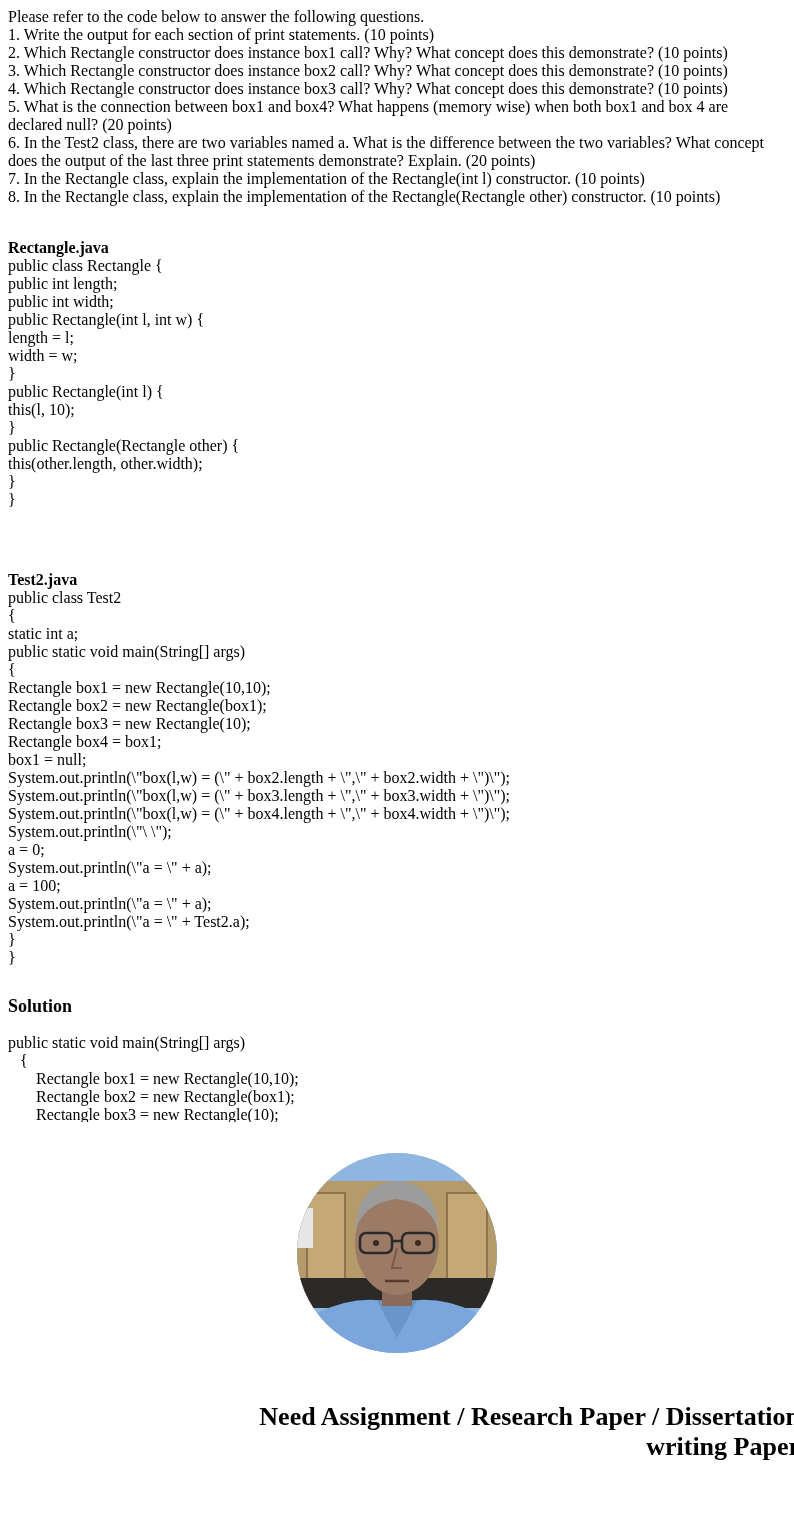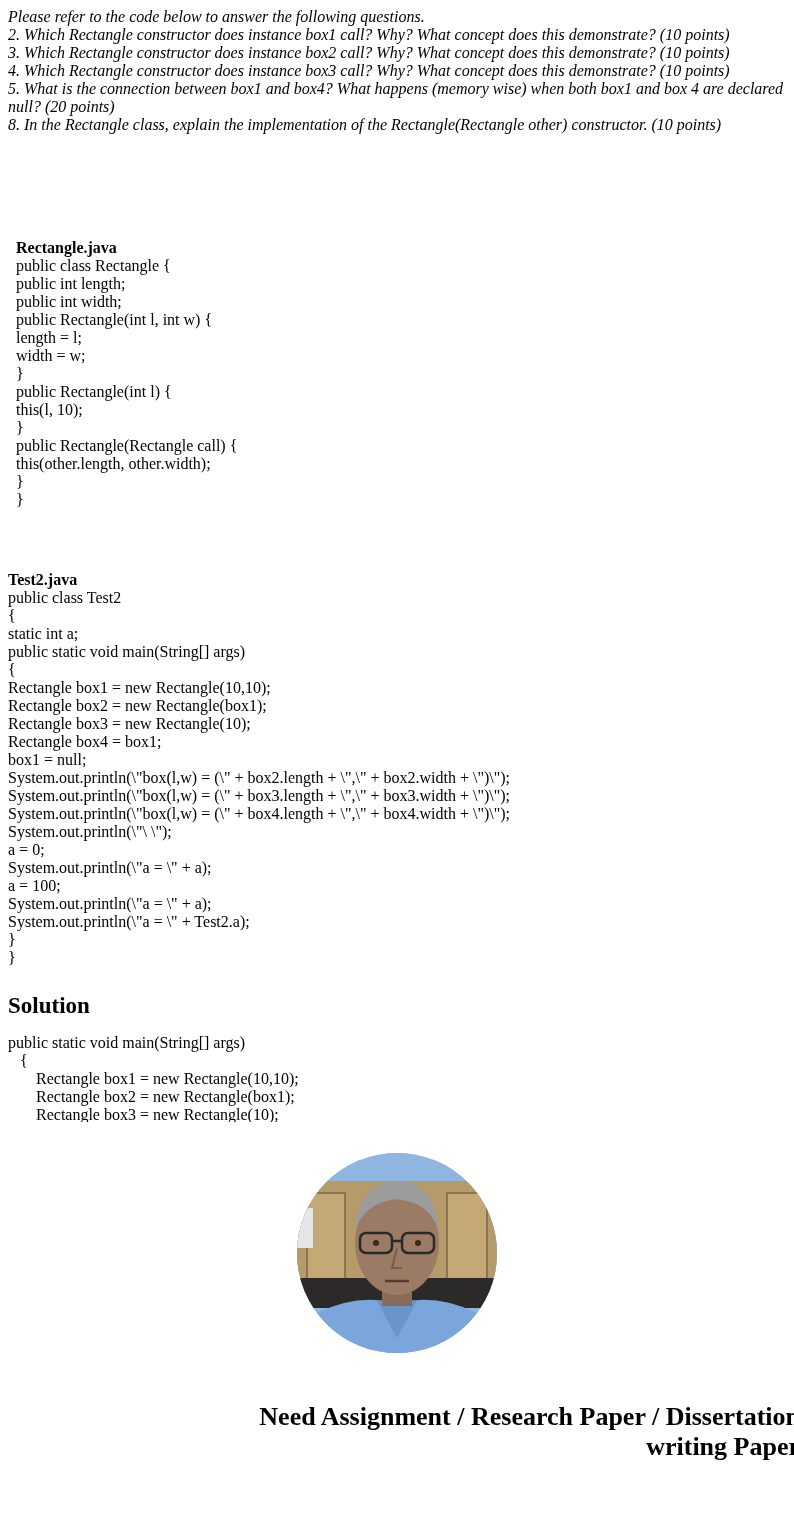--- a/index.html
+++ b/index.html
@@ -20,46 +20,45 @@
     .page {
       position: absolute;
       left: 8px;
       top: 8px;
       width: 778px;
     }
     .line {
       display: block;
       white-space: pre-wrap;
     }
-    .questions .line { white-space: normal; font-style: italic; }
+    .questions .line { white-space: normal; }
     .file-title {
       font-weight: bold;
       display: block;
     }
     .rect-block {
       position: absolute;
       top: 239px;
       left: 8px;
-      margin-left: 8px;
     }
     .test-block {
       position: absolute;
       top: 543px;
       left: 8px;
       margin-top: 28px;
     }
     .code .line {
       white-space: pre;
     }
     .solution-heading {
       position: absolute;
       top: 994px;
       left: 8px;
       font-weight: bold;
-      font-size: 23px;
+      font-size: 18px;
       line-height: 24px;
       margin: 0;
     }
     .solution-code {
       position: absolute;
       top: 1034px;
       left: 8px;
       height: 88px;
       overflow: hidden;
       width: 778px;
@@ -87,40 +86,43 @@
       line-height: 30px;
       color: #000000;
     }
     .promo .line { white-space: normal; }
   </style>
 </head>
 <body>
 
 <div class="page questions">
   <span class="line">Please refer to the code below to answer the following questions.</span>
+  <span class="line">1. Write the output for each section of print statements. (10 points)</span>
   <span class="line">2. Which Rectangle constructor does instance box1 call? Why? What concept does this demonstrate? (10 points)</span>
   <span class="line">3. Which Rectangle constructor does instance box2 call? Why? What concept does this demonstrate? (10 points)</span>
   <span class="line">4. Which Rectangle constructor does instance box3 call? Why? What concept does this demonstrate? (10 points)</span>
   <span class="line">5. What is the connection between box1 and box4? What happens (memory wise) when both box1 and box 4 are declared null? (20 points)</span>
+  <span class="line">6. In the Test2 class, there are two variables named a. What is the difference between the two variables? What concept does the output of the last three print statements demonstrate? Explain. (20 points)</span>
+  <span class="line">7. In the Rectangle class, explain the implementation of the Rectangle(int l) constructor. (10 points)</span>
   <span class="line">8. In the Rectangle class, explain the implementation of the Rectangle(Rectangle other) constructor. (10 points)</span>
 </div>
 
 <div class="rect-block code">
   <span class="file-title">Rectangle.java</span>
   <span class="line">public class Rectangle {</span>
   <span class="line">public int length;</span>
   <span class="line">public int width;</span>
   <span class="line">public Rectangle(int l, int w) {</span>
   <span class="line">length = l;</span>
   <span class="line">width = w;</span>
   <span class="line">}</span>
   <span class="line">public Rectangle(int l) {</span>
   <span class="line">this(l, 10);</span>
   <span class="line">}</span>
-  <span class="line">public Rectangle(Rectangle call) {</span>
+  <span class="line">public Rectangle(Rectangle other) {</span>
   <span class="line">this(other.length, other.width);</span>
   <span class="line">}</span>
   <span class="line">}</span>
 </div>
 
 <div class="test-block code">
   <span class="file-title">Test2.java</span>
   <span class="line">public class Test2</span>
   <span class="line">{</span>
   <span class="line">static int a;</span>

